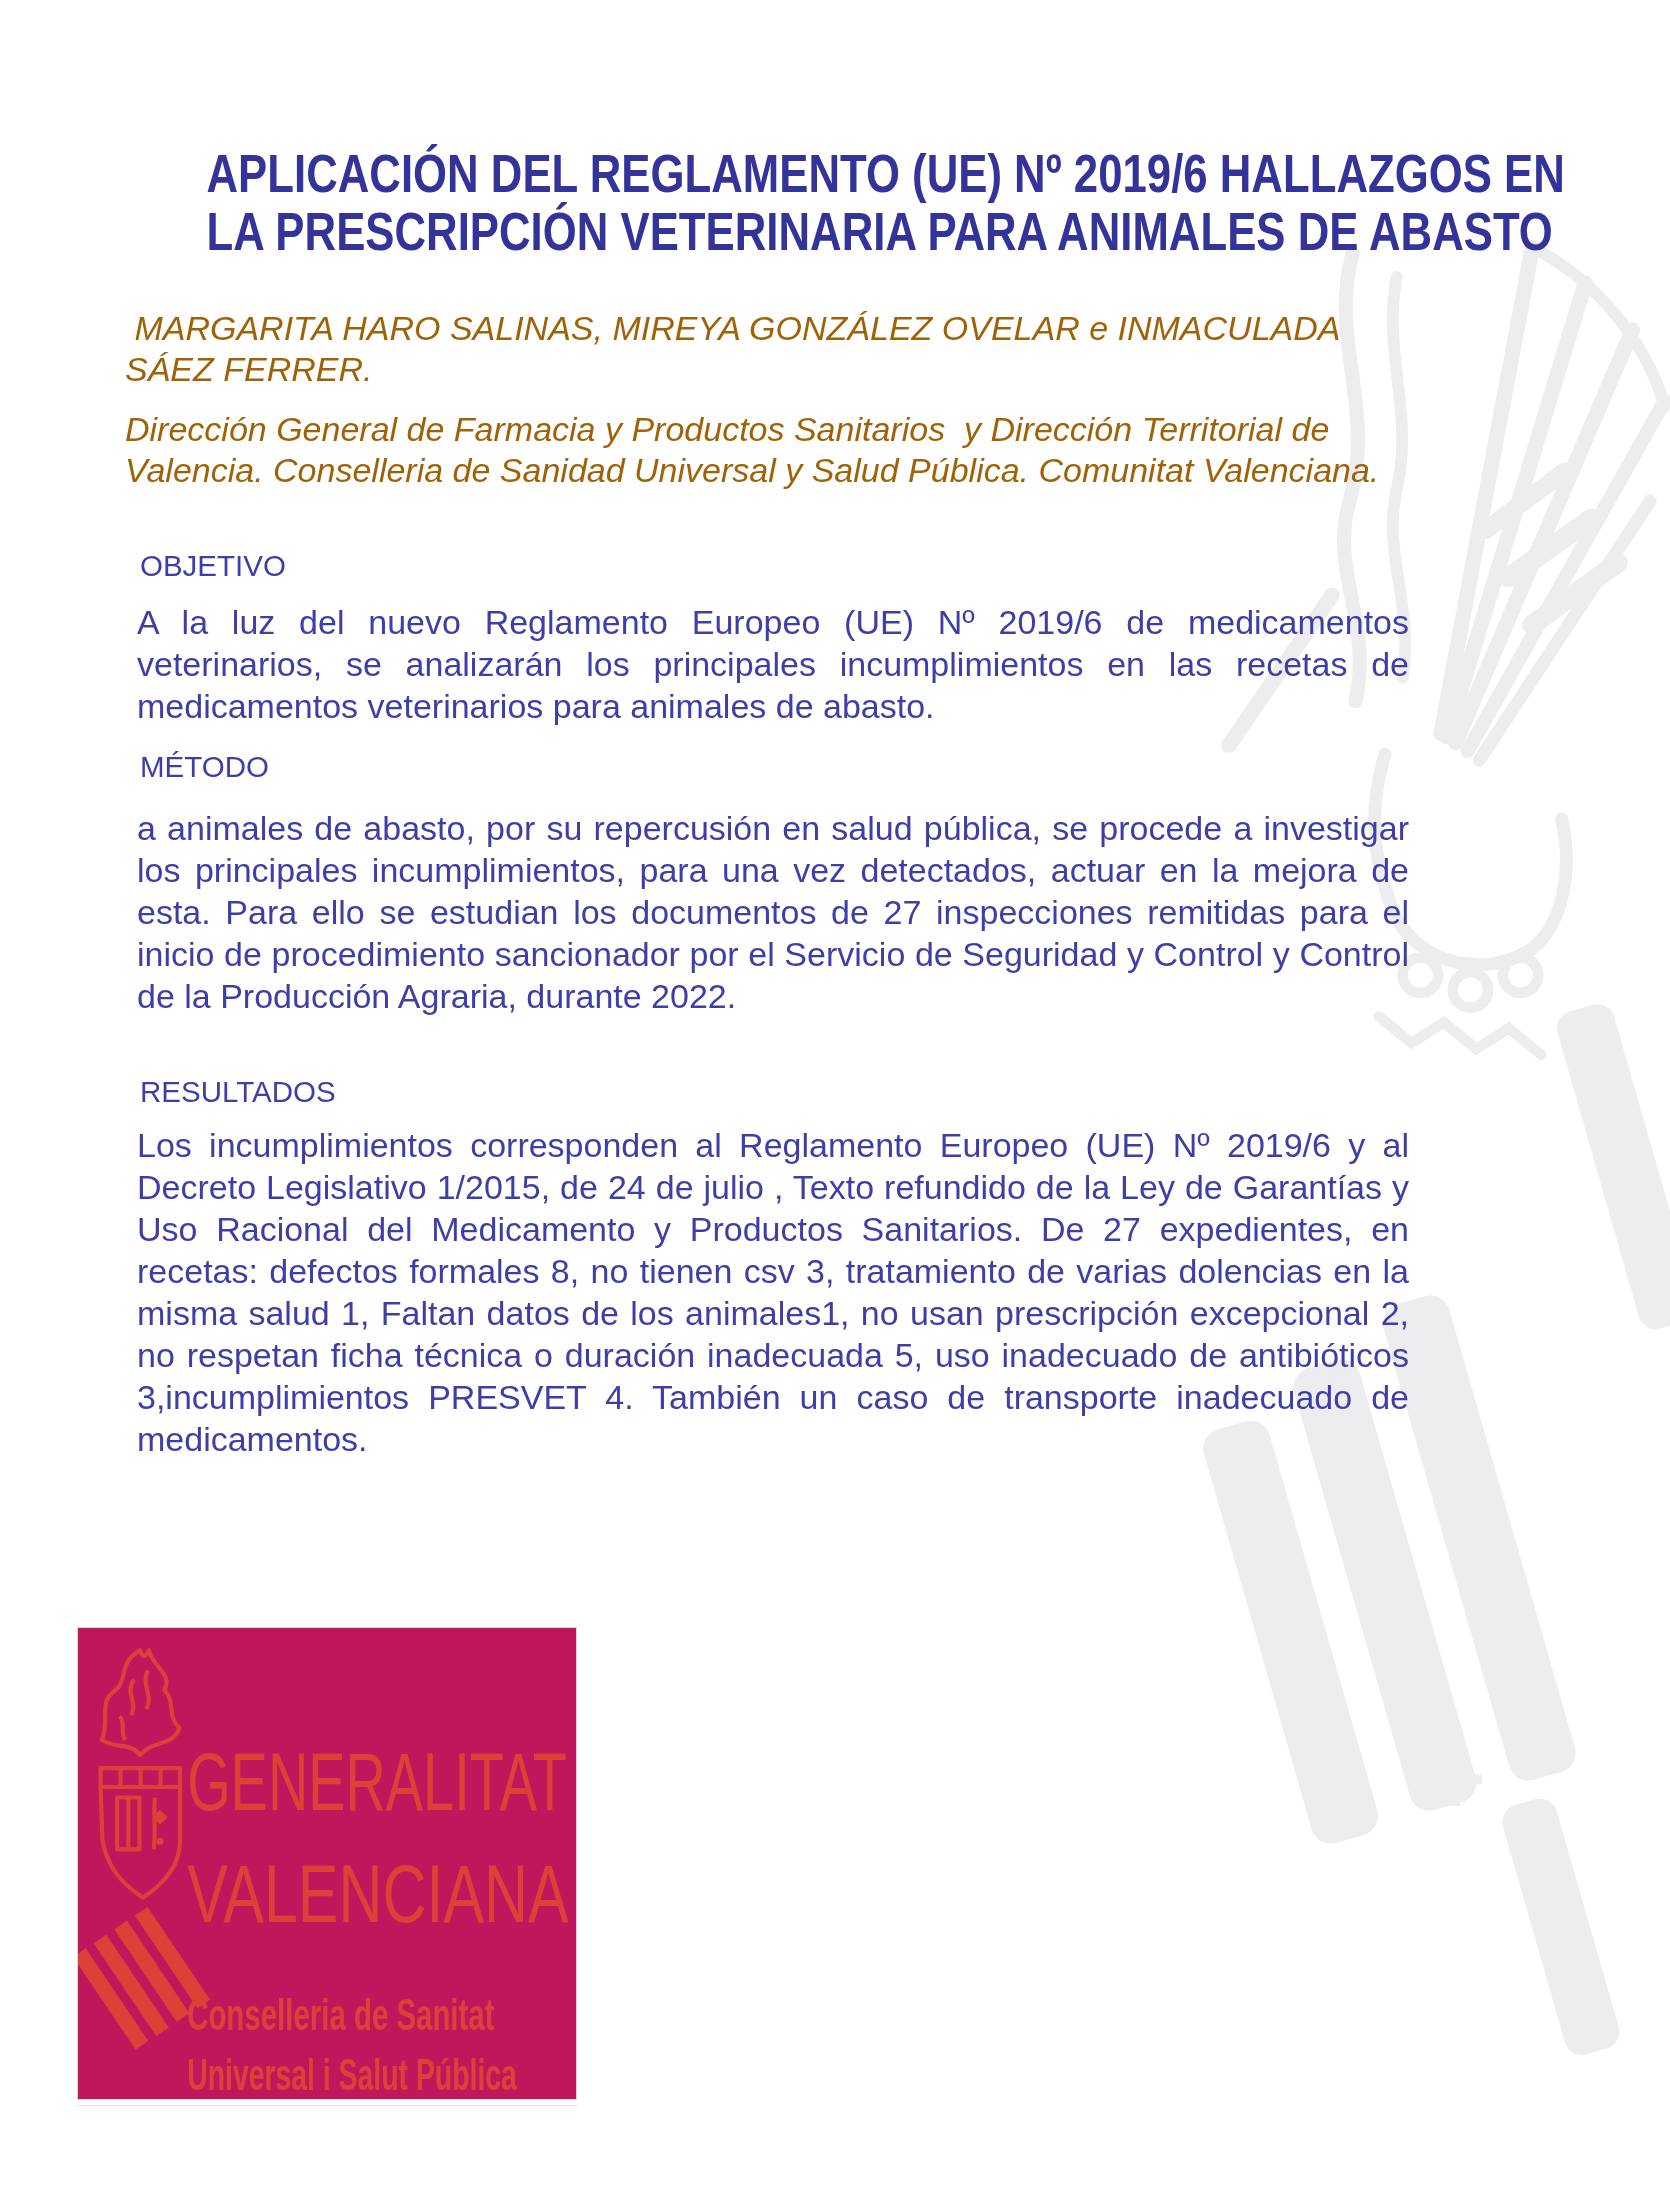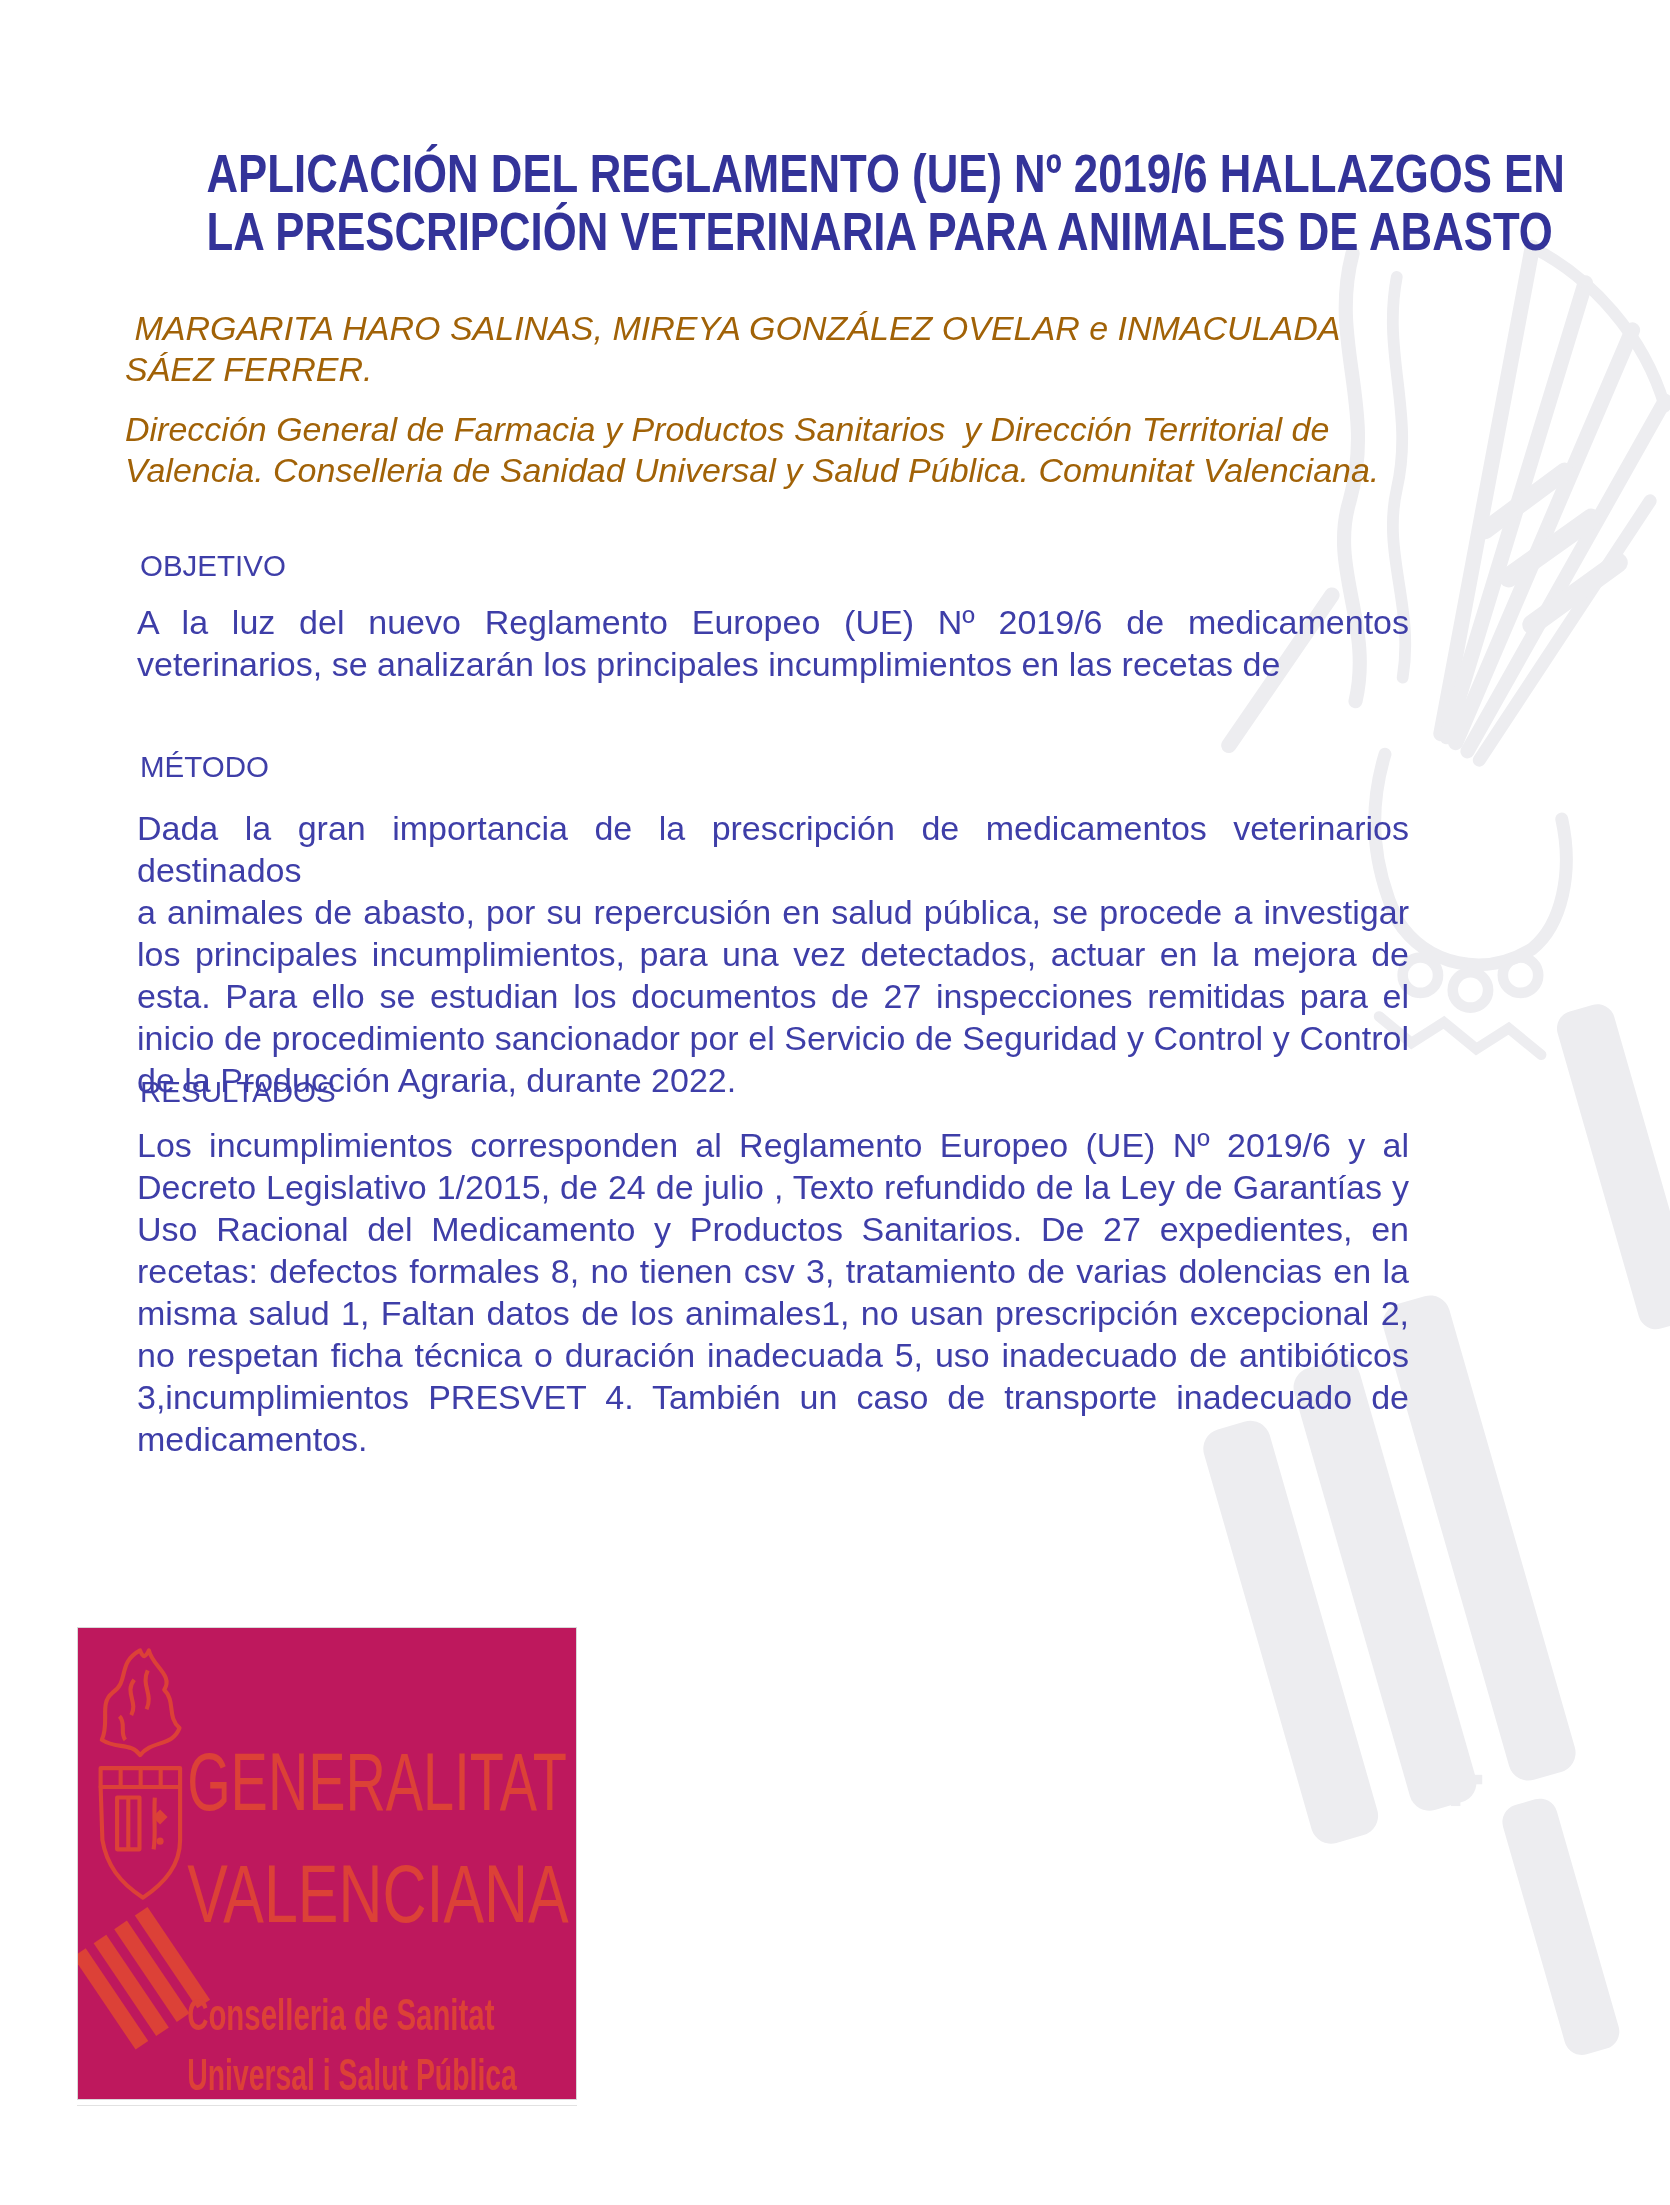--- a/index.html
+++ b/index.html
@@ -107,25 +107,25 @@
 
   <div class="affil-block plain">
       <div class="line">Dirección General de Farmacia y Productos Sanitarios  y Dirección Territorial de</div>
       <div class="line">Valencia. Conselleria de Sanidad Universal y Salud Pública. Comunitat Valenciana.</div>
     </div>
 
   <div id="heading-objetivo" class="sec-heading">OBJETIVO</div>
   <div id="para-objetivo" class="jpara">
       <div class="line">A la luz del nuevo Reglamento Europeo (UE) Nº 2019/6 de medicamentos</div>
       <div class="line">veterinarios, se analizarán los principales incumplimientos en las recetas de</div>
+      <div class="line">medicamentos veterinarios para animales de abasto.</div>
     </div>
 
   <div id="heading-metodo" class="sec-heading">MÉTODO</div>
   <div id="para-metodo" class="jpara">
-      <div class="line">Dada la gran importancia de la prescripción de medicamentos veterinarios destinados</div>
       <div class="line">a animales de abasto, por su repercusión en salud pública, se procede a investigar</div>
       <div class="line">los principales incumplimientos, para una vez detectados, actuar en la mejora de</div>
       <div class="line">esta. Para ello se estudian los documentos de 27 inspecciones remitidas para el</div>
       <div class="line">inicio de procedimiento sancionador por el Servicio de Seguridad y Control y Control</div>
       <div class="line">de la Producción Agraria, durante 2022.</div>
     </div>
 
   <div id="heading-resultados" class="sec-heading">RESULTADOS</div>
   <div id="para-resultados" class="jpara">
       <div class="line">Los incumplimientos corresponden al Reglamento Europeo (UE) Nº 2019/6 y al</div>

